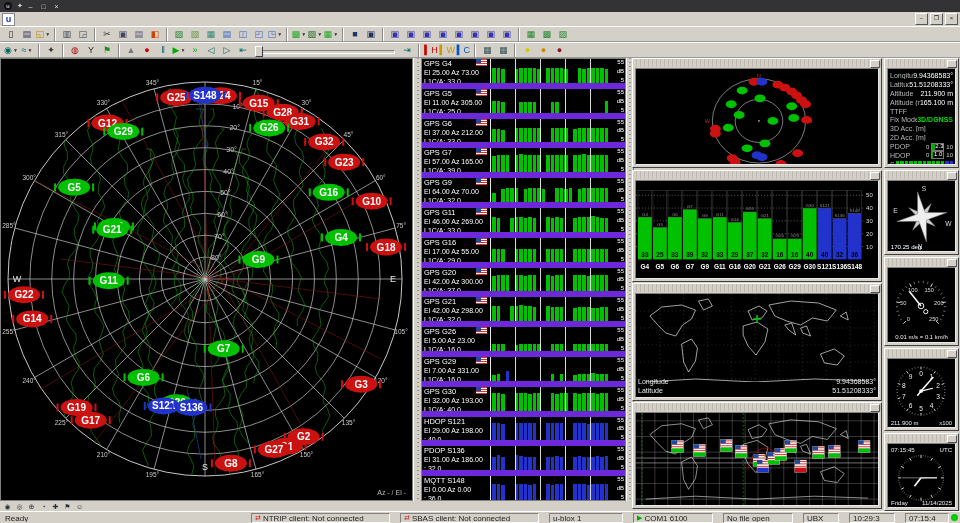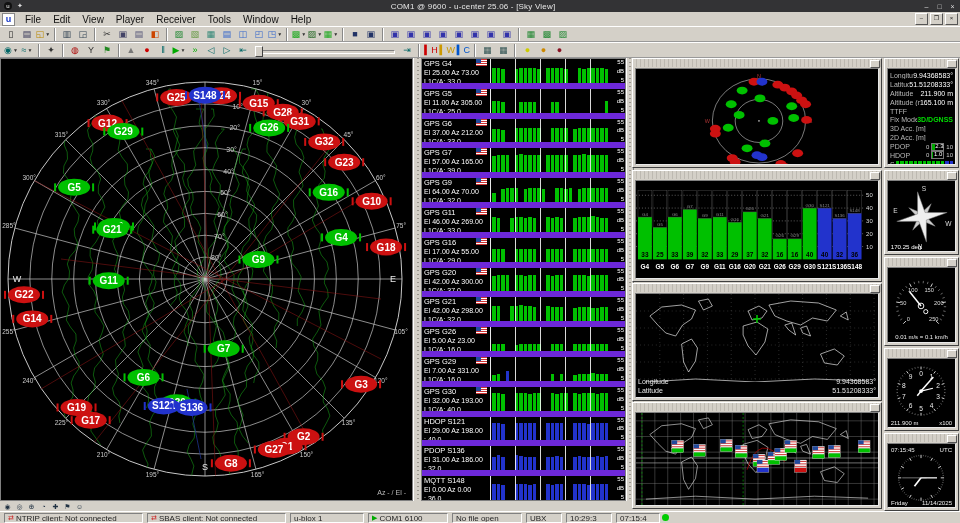--- a/index.html
+++ b/index.html
@@ -77,50 +77,39 @@
   
   .maplbl{position:absolute;left:2px;right:2px;bottom:2px;height:17px;color:#e8e8e8;font-size:7px;line-height:8.5px}
   .maplbl .row{display:flex;justify-content:space-between}
   
   .inst-svg{position:absolute;inset:0;width:100%;height:100%}
   
   #bottombar{left:0;top:501px;width:431px;height:10px;display:flex;align-items:center;padding-left:2px;gap:1px}
   .mini-ico{width:11px;height:9px;font-size:7px;line-height:9px;text-align:center;color:#234}
   #statusbar{left:0;top:511px;width:960px;height:12px;background:#d4d0c8;border-top:1px solid #fff;
              display:flex;align-items:stretch;font-size:8px;color:#222;padding-top:1px;box-sizing:border-box}
-  .scell{border:1px solid;border-color:#808080 #fff #fff #808080;margin-left:4px;
+  .scell{border:1px solid;border-color:#808080 #fff #fff #808080;margin-left:10px;
          display:flex;align-items:center;padding:0 3px;white-space:nowrap;overflow:hidden}
   .scell .ic{margin-right:2px;font-size:7px}
   .statusdot{width:7px;height:7px;border-radius:50%;background:#0c0;margin:1px 2px 0 2px;flex:none}
   text{font-family:"Liberation Sans",sans-serif}
 </style>
 </head>
 <body>
 
 <div id="titlebar" class="abs">
   <span class="appdot">u</span>
   <span class="tb-ico">✦</span>
-  <span id="title-text">COM1 @ 9600 - u-center 25.06 - [Sky View]</span>
   <span class="winbtn">–</span>
   <span class="winbtn">□</span>
   <span class="winbtn">×</span>
 </div>
 
 <div id="menubar" class="abs">
   <span class="ulogo">u</span>
-  <span id="menu-items" style="display:flex">
-      <span class="menu-item">File</span>
-      <span class="menu-item">Edit</span>
-      <span class="menu-item">View</span>
-      <span class="menu-item">Player</span>
-      <span class="menu-item">Receiver</span>
-      <span class="menu-item">Tools</span>
-      <span class="menu-item">Window</span>
-      <span class="menu-item">Help</span>
-    </span>
   <span style="flex:1"></span>
   <span class="mdibtn">–</span>
   <span class="mdibtn">❐</span>
   <span class="mdibtn">×</span>
 </div>
 
 <div id="toolbar1" class="toolbar abs">
     <span class="tbi">
       <span style="color: rgb(34, 34, 34);">▯</span>
     </span>
@@ -1958,20 +1947,21 @@
     <span class="mini-ico">◉</span>
     <span class="mini-ico">◎</span>
     <span class="mini-ico">⊕</span>
     <span class="mini-ico">◔</span>
     <span class="mini-ico">✚</span>
     <span class="mini-ico">⚑</span>
     <span class="mini-ico">☺</span>
   </div>
 
 <div id="statusbar" class="abs">
+  <span class="scell" style="flex:1;border-color:transparent;margin-left:1px">Ready</span>
   <span id="status-cells" style="display:flex">
       <span class="scell" style="width: 131px;">
         <span class="ic" style="color: rgb(204, 34, 34);">⇄</span>
         <span>NTRIP client: Not connected</span>
       </span>
       <span class="scell" style="width: 131px;">
         <span class="ic" style="color: rgb(204, 34, 34);">⇄</span>
         <span>SBAS client: Not connected</span>
       </span>
       <span class="scell" style="width: 66px;">

